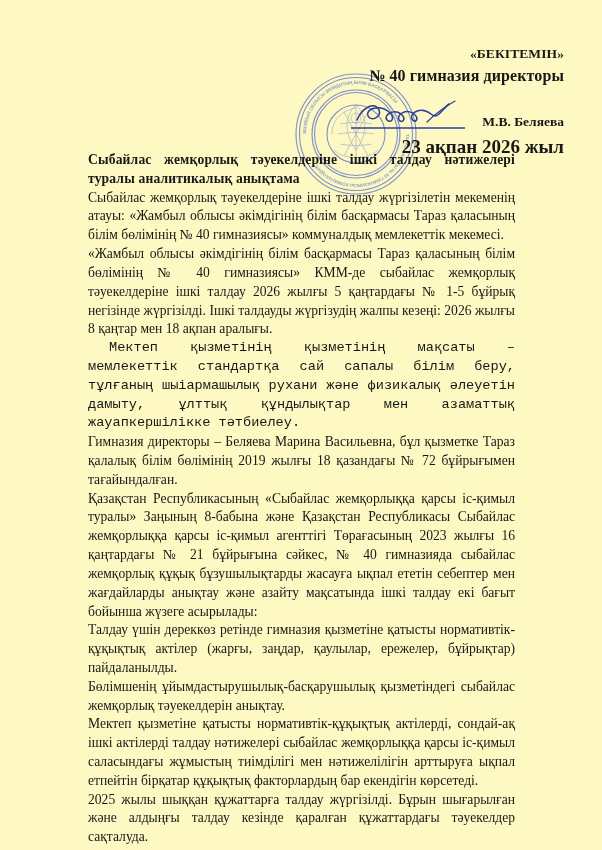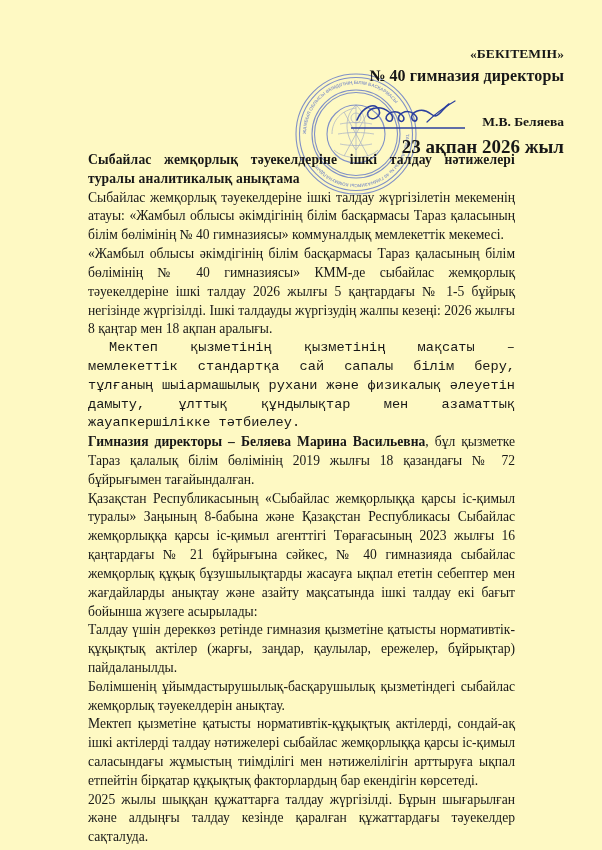--- a/index.html
+++ b/index.html
@@ -116,21 +116,21 @@
     font-weight: bold;
     text-align: justify;
     margin: 0 0 0 0;
     letter-spacing: 0.15px;
   }
   .indent {
     text-indent: 21px;
     font-family: Liberation Mono, monospace;
   }
   .lead-bold {
-    font-weight: bold;
+    font-weight: normal;
   }
   .last-line-full {
     text-align-last: left;
   }
 </style>
 </head>
 <body>
 
 <div class="page">
 

